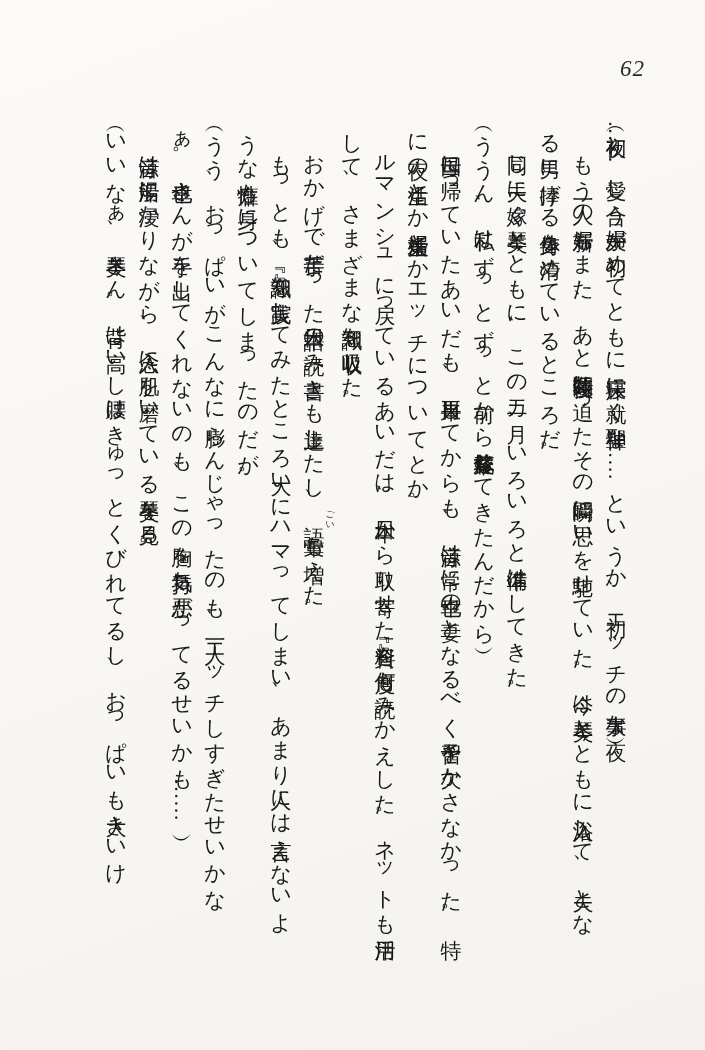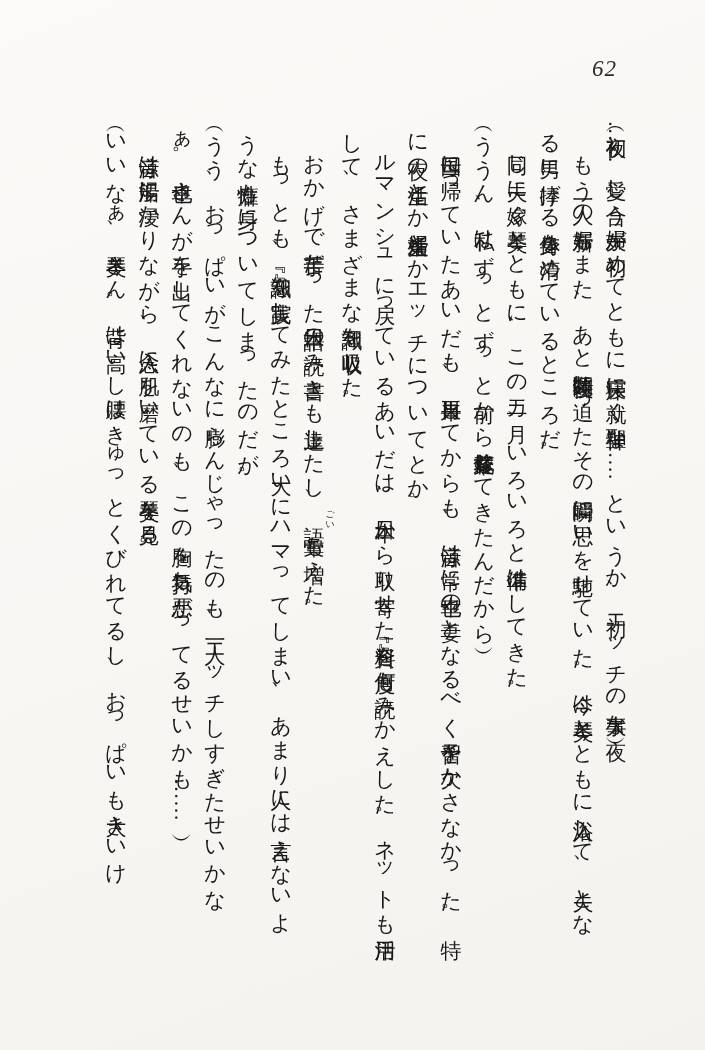--- a/index.html
+++ b/index.html
@@ -10,21 +10,21 @@
     width: 705px;
     height: 1050px;
     position: relative;
     overflow: hidden;
     background: linear-gradient(160deg, #fbfaf8 0%, #f7f6f3 55%, #f3f2ee 100%);
     font-family: "Liberation Serif", "DejaVu Serif", serif;
   }
   .page-number {
     position: absolute;
     top: 56px;
-    left: 592px;
+    left: 620px;
     font-size: 23px;
     font-style: italic;
     color: #2b2b2b;
     letter-spacing: 1px;
   }
   .text-block {
     position: absolute;
     top: 119px;
     left: 66px;
     width: 566px;

